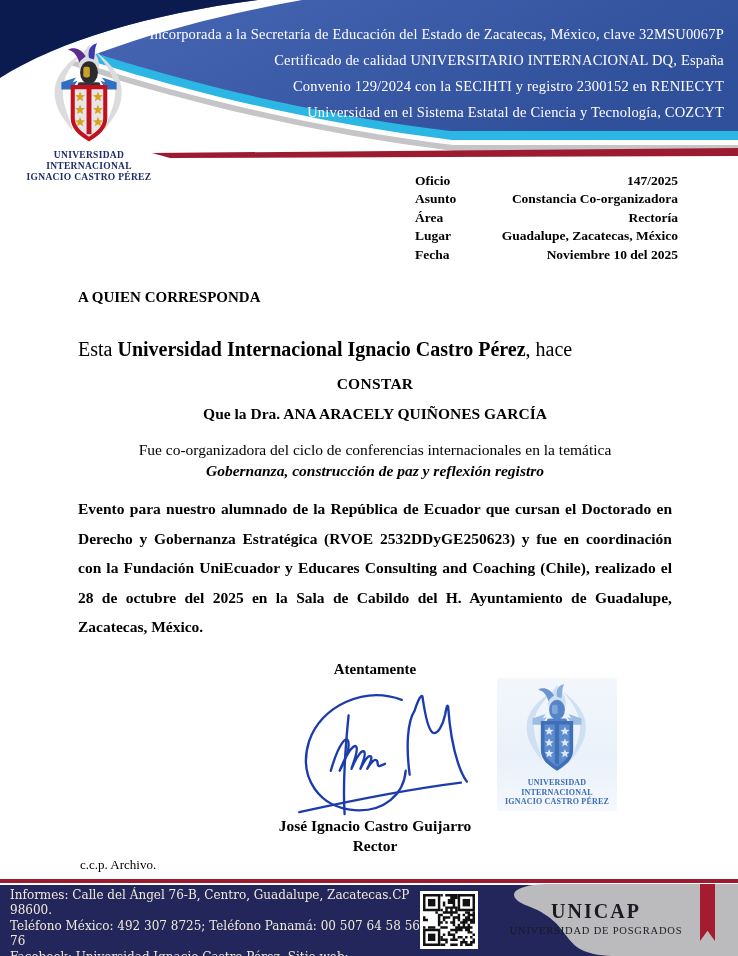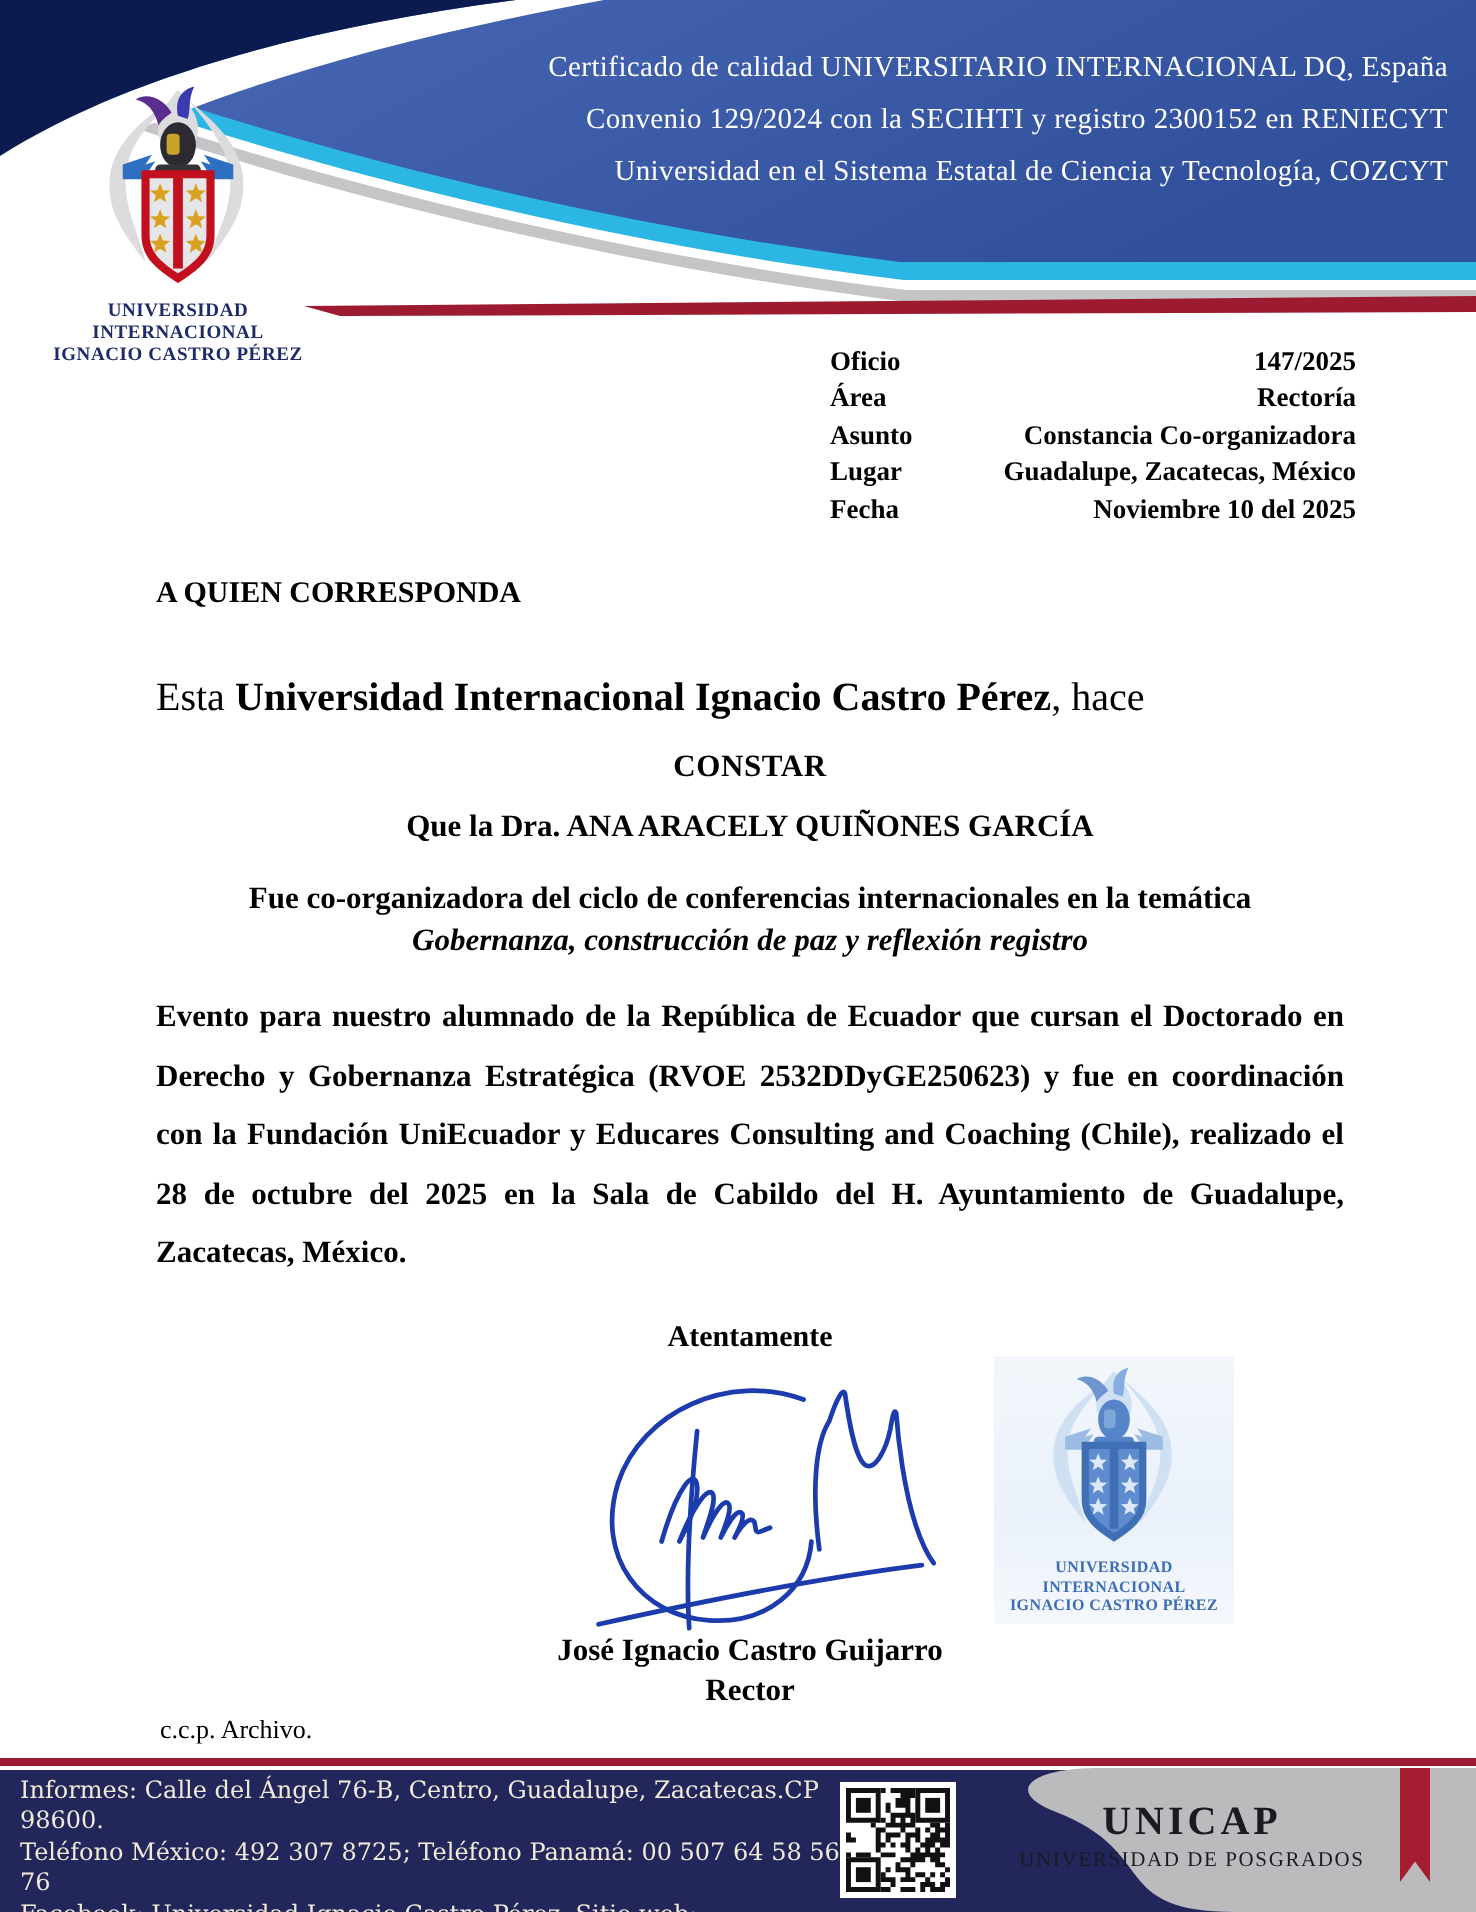--- a/index.html
+++ b/index.html
@@ -23,21 +23,21 @@
   
   .meta { position:absolute; left:415px; top:172px; width:263px; font-size:13.5px; font-weight:bold; }
   .meta-row { display:flex; justify-content:space-between; line-height:18.4px; }
   
   .recipient { position:absolute; left:78px; top:287px; font-size:15px; font-weight:bold; line-height:20px; }
   .intro { position:absolute; left:78px; top:338px; font-size:20px; }
   .intro b { font-weight:bold; }
   .cline { position:absolute; left:78px; width:594px; text-align:center; font-size:15.5px; }
   .constar { top:375px; font-weight:bold; letter-spacing:0.3px; }
   .awardee { top:405px; font-weight:bold; }
-  .role { top:441px; font-weight:bold; }
+  .role { top:441px; font-weight:normal; }
   .theme { top:462px; font-weight:bold; font-style:italic; }
   .paragraph {
     position:absolute; left:78px; top:494px; width:594px;
     font-size:15.5px; font-weight:bold; line-height:29.5px; text-align:justify;
   }
   .closing { position:absolute; left:78px; top:661px; width:594px; text-align:center; font-size:15px; font-weight:bold; }
   .sig-svg { position:absolute; left:293px; top:684px; }
   .watermark {
     position:absolute; left:497px; top:678px; width:120px; padding:3px 2px 4px 2px;
     background:linear-gradient(180deg,#f3f7fc 0%, #eaf1fa 60%, #f5f8fd 100%);
@@ -103,20 +103,21 @@
     </defs>
     <path d="M0,40 C120,86 284,130 454,151 L738,151 L738,0 L0,0 Z" fill="#c5c5c8"></path>
     <path d="M0,34 C120,80 283,124 453,145 L738,145 L738,0 L0,0 Z" fill="#ffffff"></path>
     <path d="M0,29 C120,75 282,119 452,140 L738,140 L738,0 L0,0 Z" fill="#2bb6e4"></path>
     <path d="M0,20 C120,66 280,110 450,131 L738,131 L738,0 L0,0 Z" fill="url(#gradBlue)"></path>
     <path d="M258,0 L302,0 C182,22 82,52 0,98 L0,78 C60,40 150,14 258,0 Z" fill="#ffffff"></path>
     <path d="M0,0 L258,0 C150,14 60,40 0,78 Z" fill="#0b1b50"></path>
   </svg>
 
   <div class="banner-text">
+    <div>Incorporada a la Secretaría de Educación del Estado de Zacatecas, México, clave 32MSU0067P</div>
     <div>Certificado de calidad UNIVERSITARIO INTERNACIONAL DQ, España</div>
     <div>Convenio 129/2024 con la SECIHTI y registro 2300152 en RENIECYT</div>
     <div>Universidad en el Sistema Estatal de Ciencia y Tecnología, COZCYT</div>
   </div>
 
   <svg class="red-divider" width="738" height="16" viewBox="0 0 738 16">
     <polygon points="152,7 738,2 738,10 170,12" fill="#9c1b30"></polygon>
   </svg>
 
   <div class="logo-block">
@@ -129,26 +130,26 @@
       <div>IGNACIO CASTRO PÉREZ</div>
     </div>
   </div>
 
   <div class="meta">
     <div class="meta-row">
       <span>Oficio</span>
       <span>147/2025</span>
     </div>
     <div class="meta-row">
+      <span>Asunto</span>
+      <span>Constancia Co-organizadora</span>
+    </div>
+    <div class="meta-row">
       <span>Área</span>
       <span>Rectoría</span>
-    </div>
-    <div class="meta-row">
-      <span>Asunto</span>
-      <span>Constancia Co-organizadora</span>
     </div>
     <div class="meta-row">
       <span>Lugar</span>
       <span>Guadalupe, Zacatecas, México</span>
     </div>
     <div class="meta-row">
       <span>Fecha</span>
       <span>Noviembre 10 del 2025</span>
     </div>
   </div>

